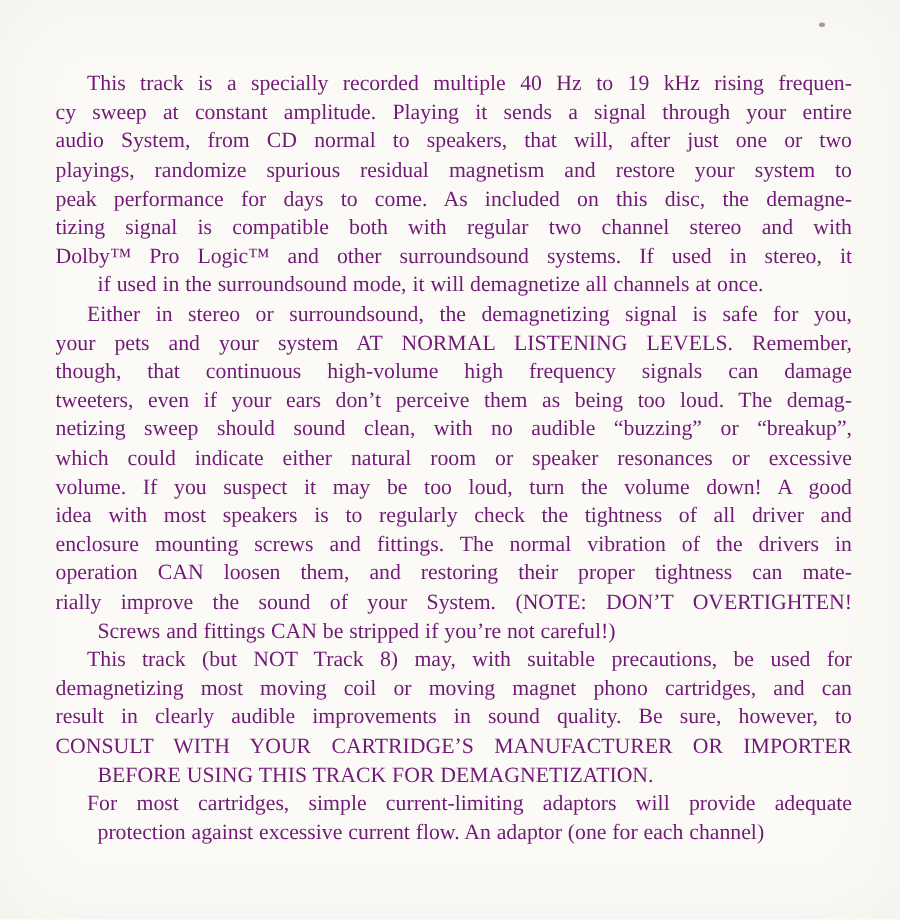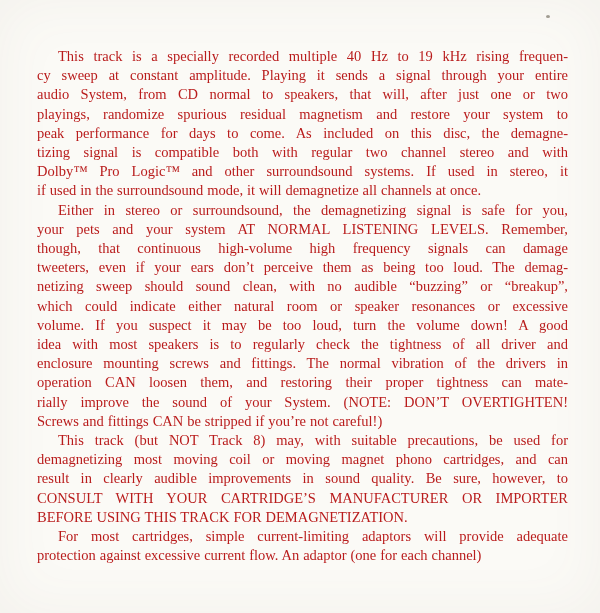--- a/index.html
+++ b/index.html
@@ -11,37 +11,38 @@
     position: relative;
     width: 600px;
     height: 613px;
     box-sizing: border-box;
     background: #fbfaf6;
     box-shadow: inset 0 0 60px rgba(120,110,90,0.06);
     padding: 47px 32px 0 37px;
     font-family: "Liberation Serif", "DejaVu Serif", serif;
     font-size: 14.5px;
     line-height: 19.2px;
-    color: #b91c1c;
+    color: #701a75;
     overflow: hidden;
   }
   .text-block {
     width: 100%;
   }
   .para {
     margin: 0;
     padding: 0;
   }
   .line {
     text-align: justify;
     text-align-last: justify;
     word-spacing: 0.02em;
   }
   .line.last {
     text-align-last: left;
+    margin-left: 28px;
   }
   .line.first {
     text-indent: 21px;
   }
   .speck {
     position: absolute;
     left: 546px;
     top: 15px;
     width: 4px;
     height: 3px;

